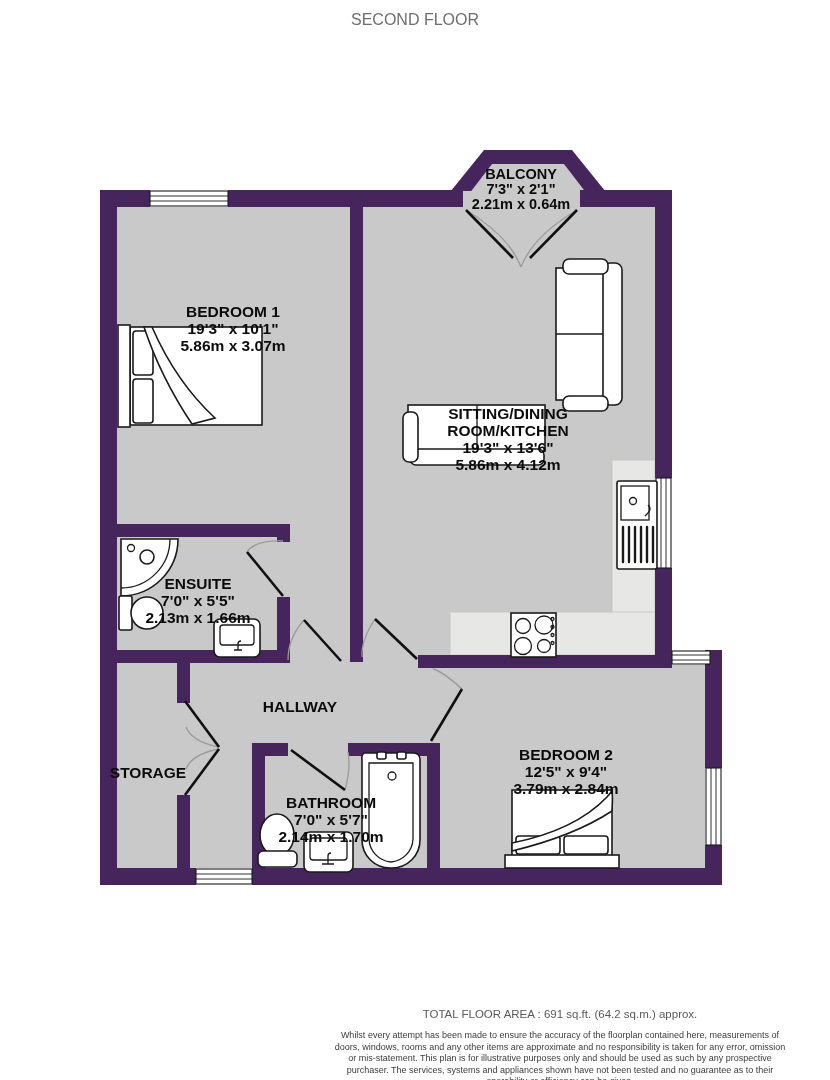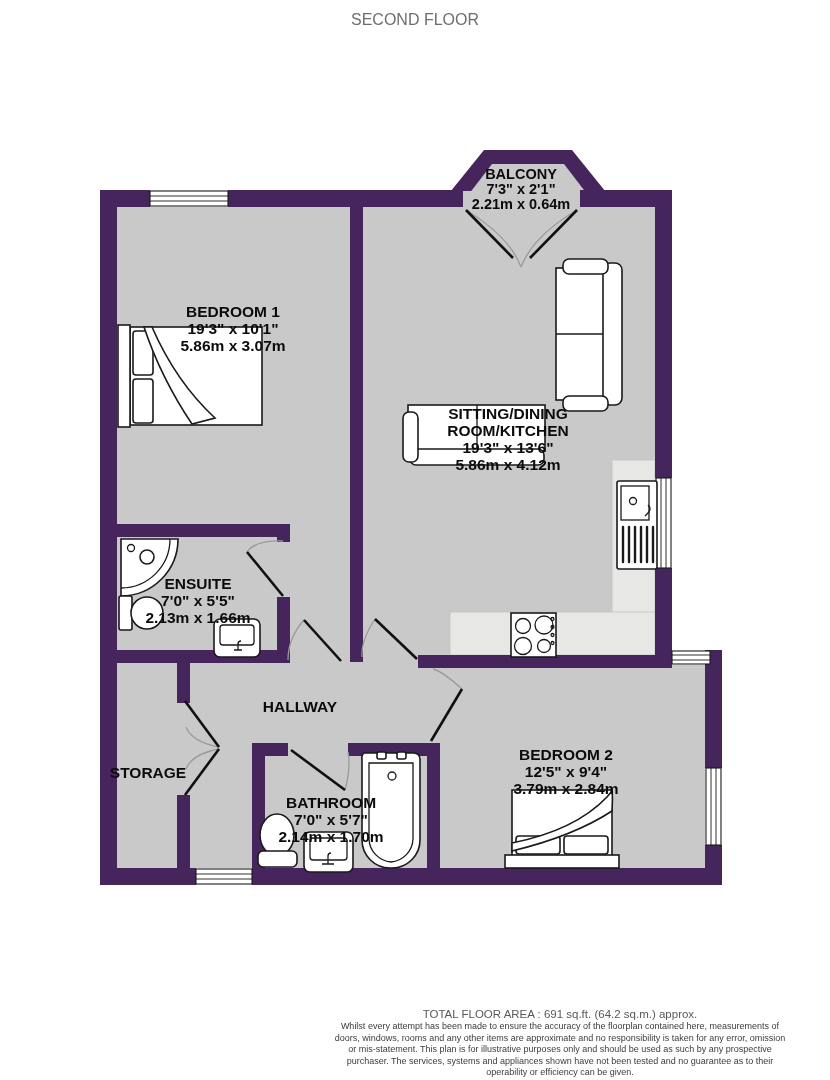--- a/index.html
+++ b/index.html
@@ -1,21 +1,21 @@
 <!DOCTYPE html>
 <html><head>
 <meta charset="utf-8">
 <style>
   html,body{margin:0;padding:0;background:#fff;}
   body{width:830px;height:1080px;position:relative;overflow:hidden;
        font-family:"Liberation Sans", sans-serif;}
   .title{position:absolute;left:0;top:10px;width:830px;text-align:center;
          color:#6d6e71;font-size:16px;line-height:1.3;}
   .footer{position:absolute;left:330px;top:1008px;width:460px;text-align:center;}
-  .footer .total{color:#58595b;font-size:11.5px;margin-bottom:1px;}
+  .footer .total{color:#58595b;font-size:11.5px;margin-bottom:10px;}
   .footer .disc{color:#3c3c3c;font-size:9px;line-height:1.28;}
   svg text{font-family:"Liberation Sans", sans-serif;font-weight:bold;fill:#0b0b0b;}
   text.room{font-size:15.5px;}
   text.balc{font-size:14.5px;}
   .wall{fill:#46245c;}
   .floor{fill:#c9c9c9;}
   .counter{fill:#e7e7e5;stroke:#c2c2c0;stroke-width:0.8;}
   .fix{fill:#ffffff;stroke:#1a1a1a;stroke-width:1.6;}
   .fixthin{fill:none;stroke:#1a1a1a;stroke-width:1.3;}
   .win{fill:#ffffff;stroke:#1a1a1a;stroke-width:1.1;}

